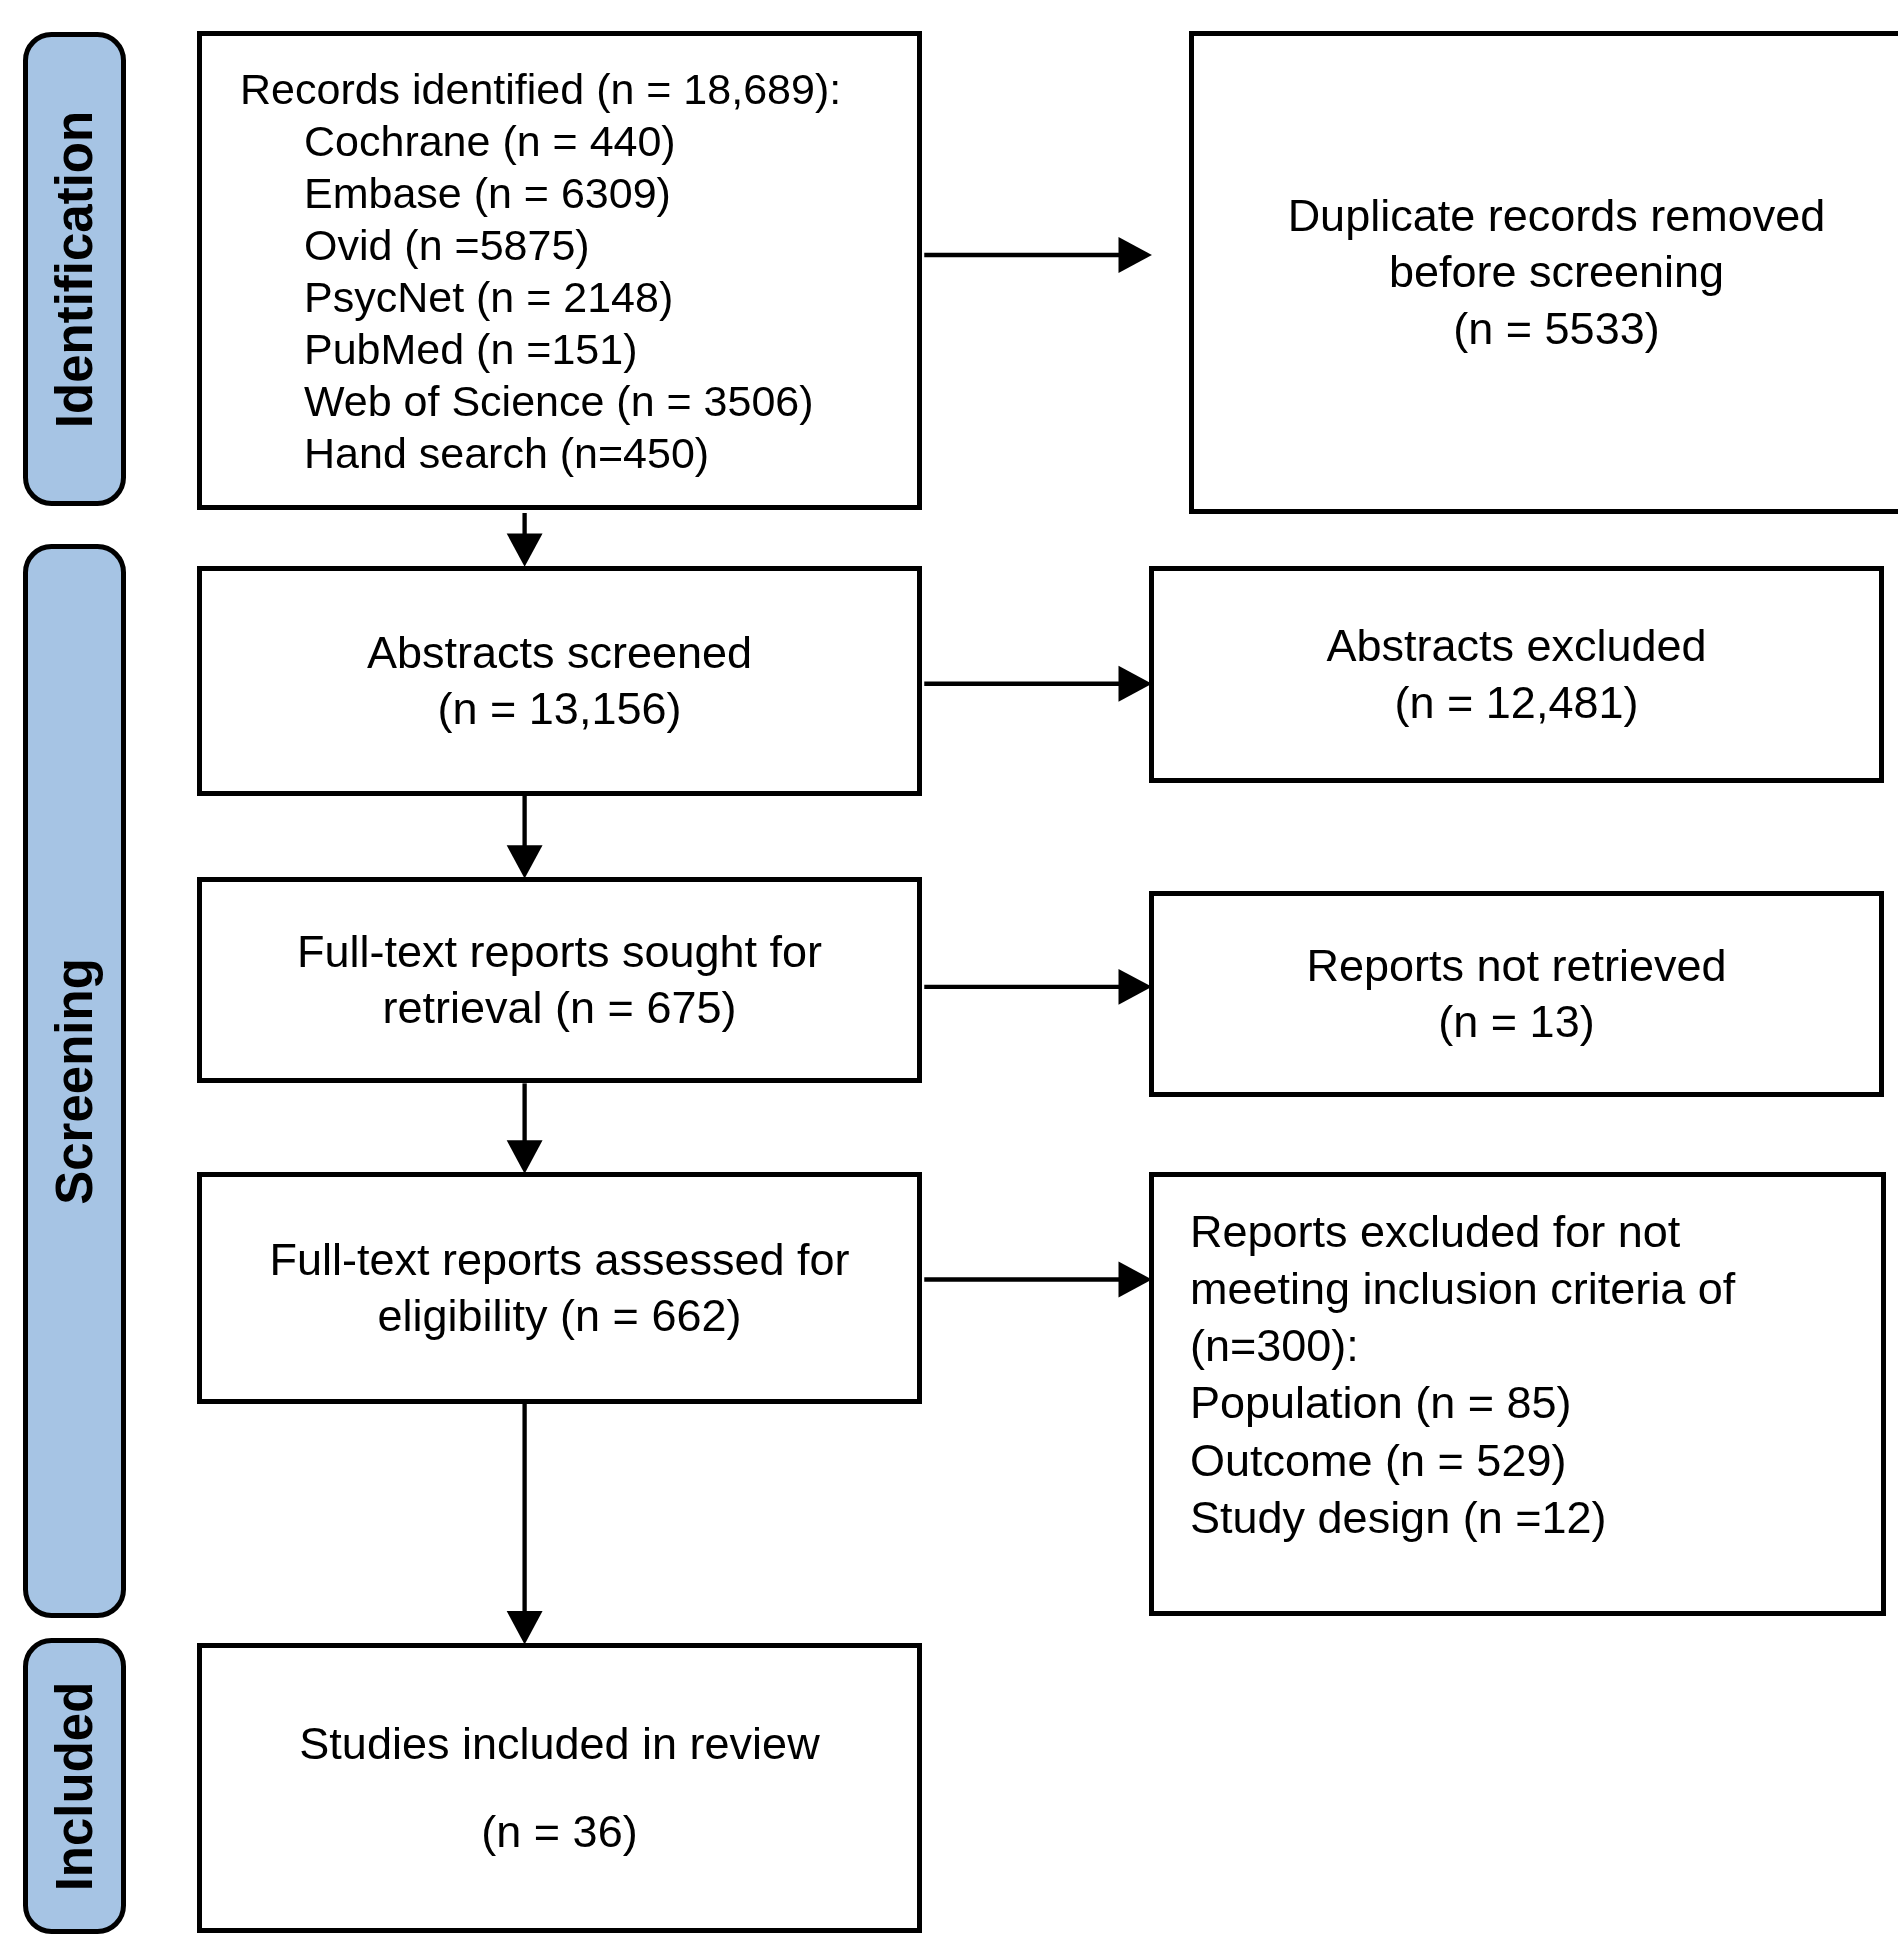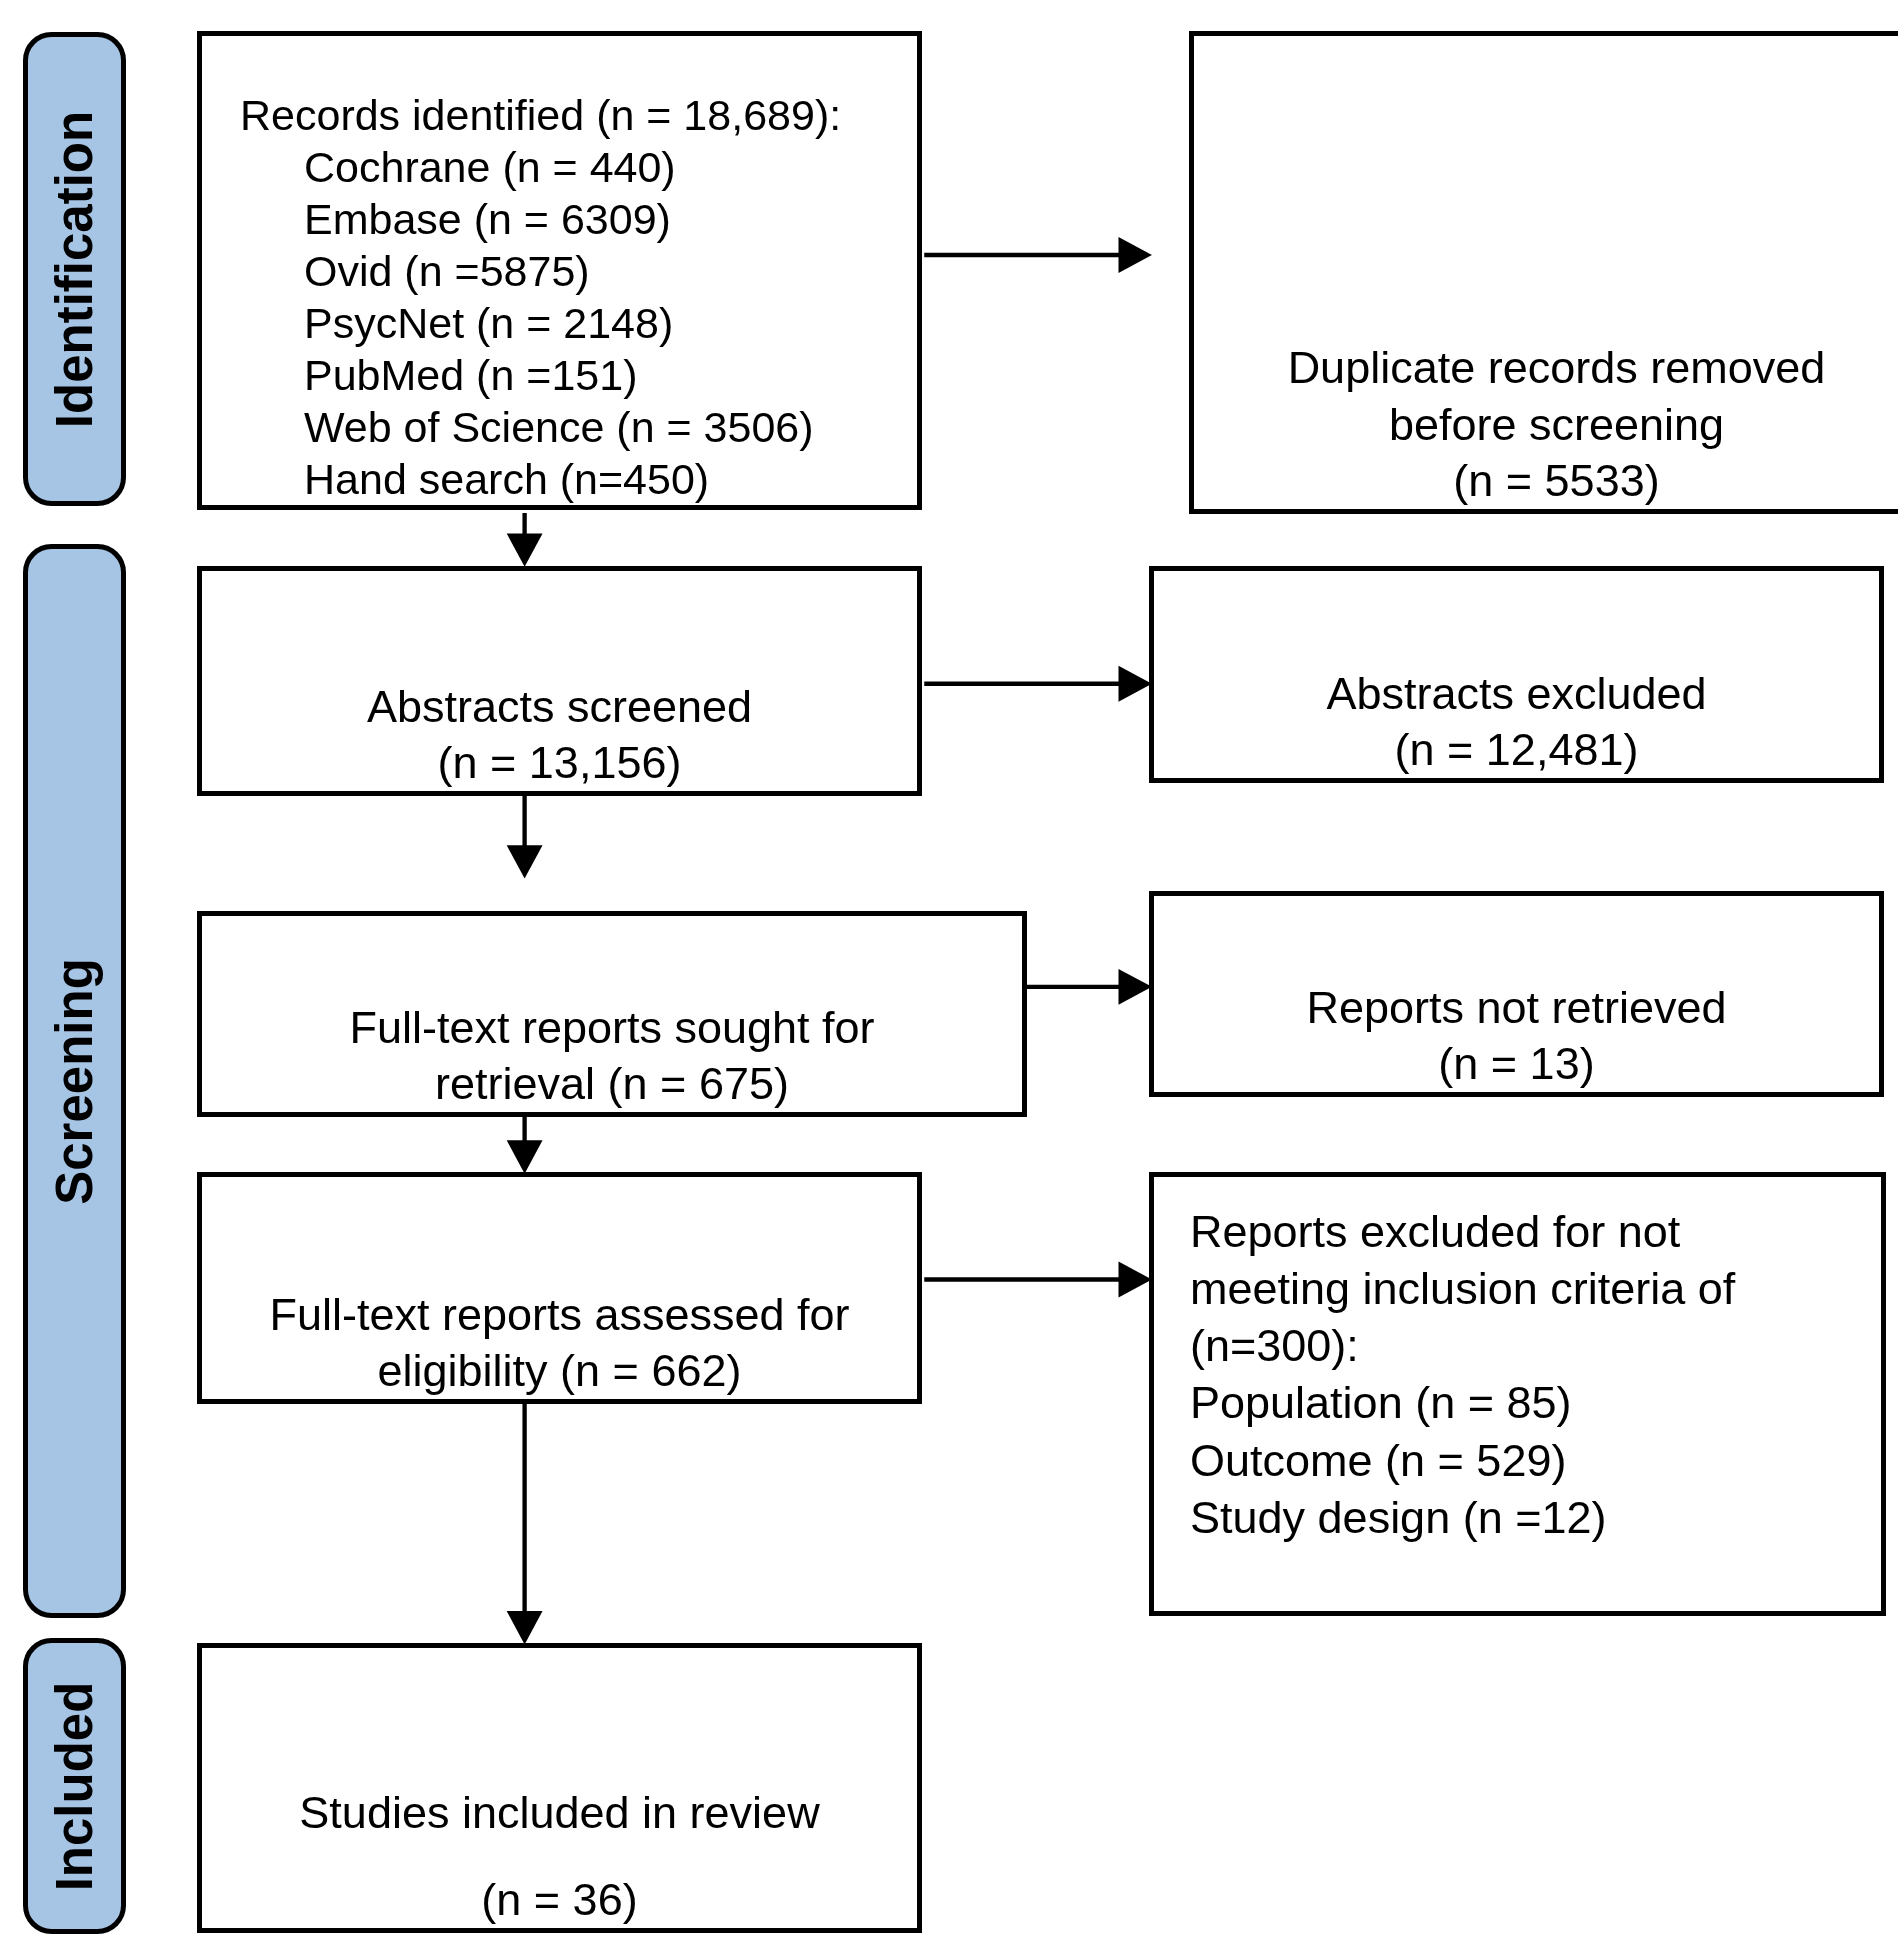--- a/index.html
+++ b/index.html
@@ -40,21 +40,21 @@
   .stage--identification { top: 32px;  height: 474px; }
   .stage--screening      { top: 544px; height: 1074px; }
   .stage--included       { top: 1638px; height: 296px; }
 
   
   .box {
     position: absolute;
     background: #ffffff;
     border: 5px solid var(--ink);
     display: flex; flex-direction: column;
-    justify-content: flex-end; align-items: center;
+    justify-content: center; align-items: center;
     text-align: center;
     font-size: 45px;
     line-height: 1.25;
   }
   .box-line { display: block; }
 
   .box--records {
     align-items: flex-start;
     text-align: left;
     padding-left: 38px; padding-right: 3.7px;
@@ -67,21 +67,21 @@
   .box--topleft {
     justify-content: flex-start;
     align-items: flex-start;
     text-align: center;
     padding: 26px 21px 0 36px;
     line-height: 1.27;
   }
 
   .box--b1 { left: 197px;  top: 31px;   width: 725px; height: 479px; }
   .box--b2 { left: 197px;  top: 566px;  width: 725px; height: 230px; }
-  .box--b3 { left: 197px;  top: 911px; width: 830px; height: 206px; }
+  .box--b3 { left: 197px;  top: 877px; width: 725px; height: 206px; }
   .box--b4 { left: 197px;  top: 1172px; width: 725px; height: 232px; }
   .box--b5 { left: 197px;  top: 1643px; width: 725px; height: 290px; gap: 31px; }
   .box--r1 { left: 1149px; top: 31px;   width: 735px; height: 483px; margin-left: 40px; }
   .box--r2 { left: 1149px; top: 566px;  width: 735px; height: 217px; }
   .box--r3 { left: 1149px; top: 891px; width: 735px; height: 206px; }
   .box--r4 { left: 1149px; top: 1172px; width: 737px; height: 444px; }
 
   
   .arrows {
     position: absolute; left: 0; top: 0;

